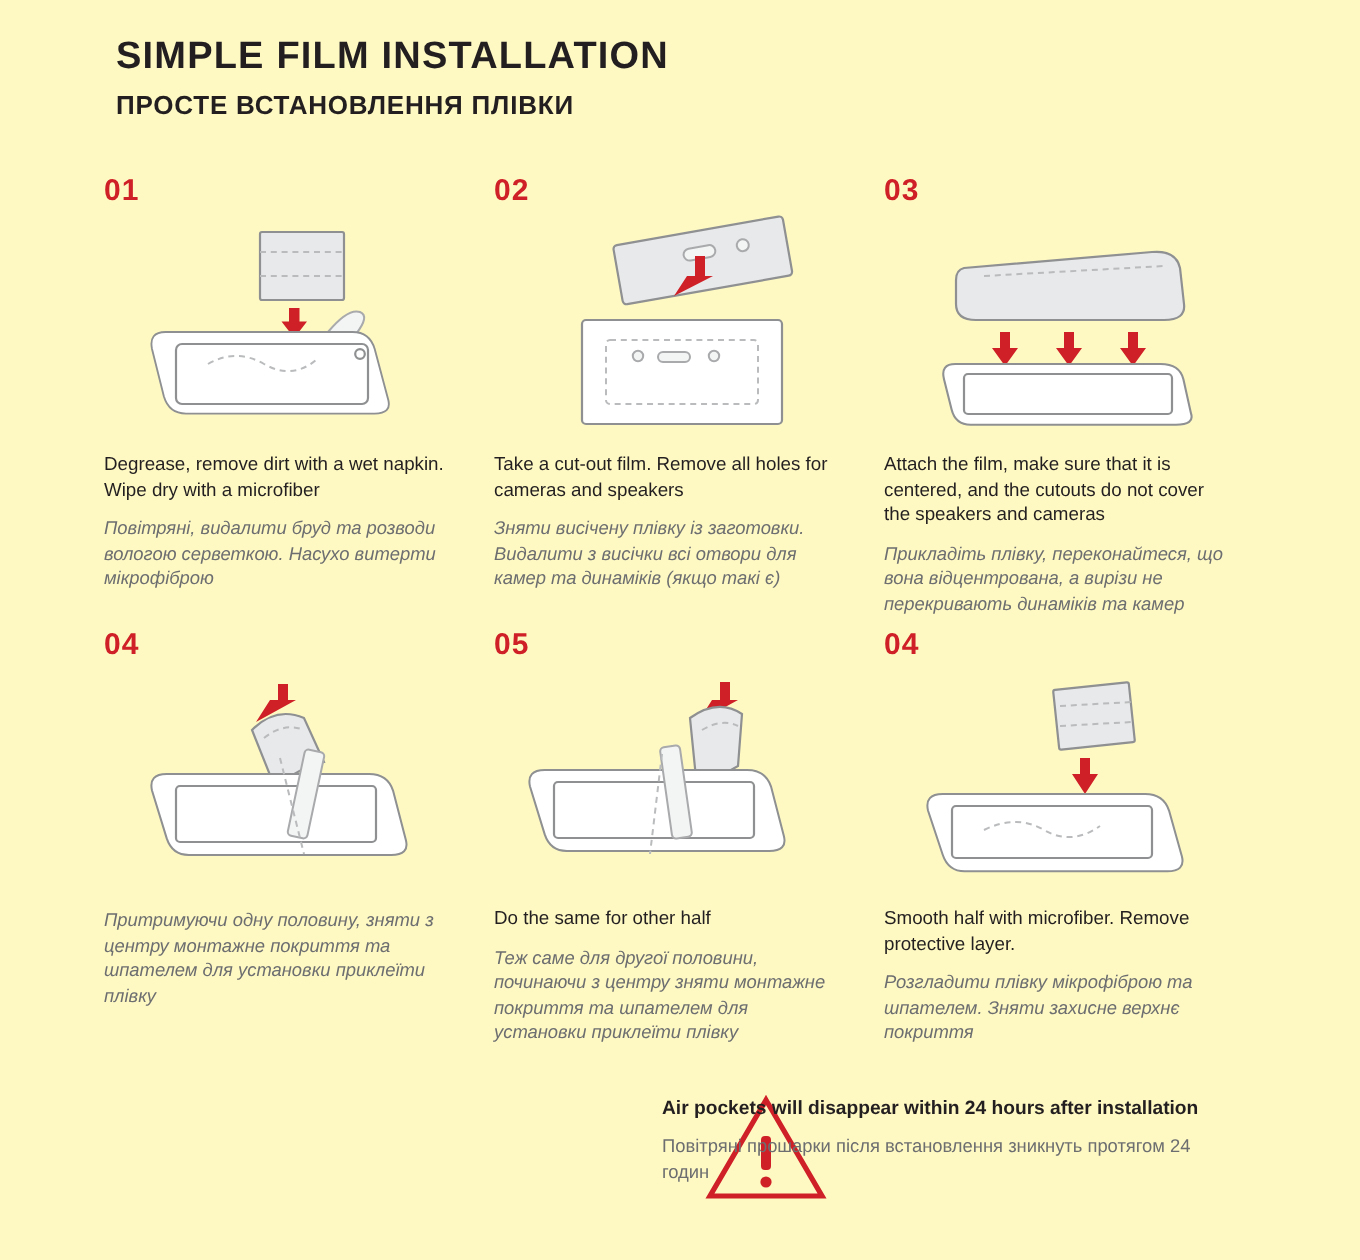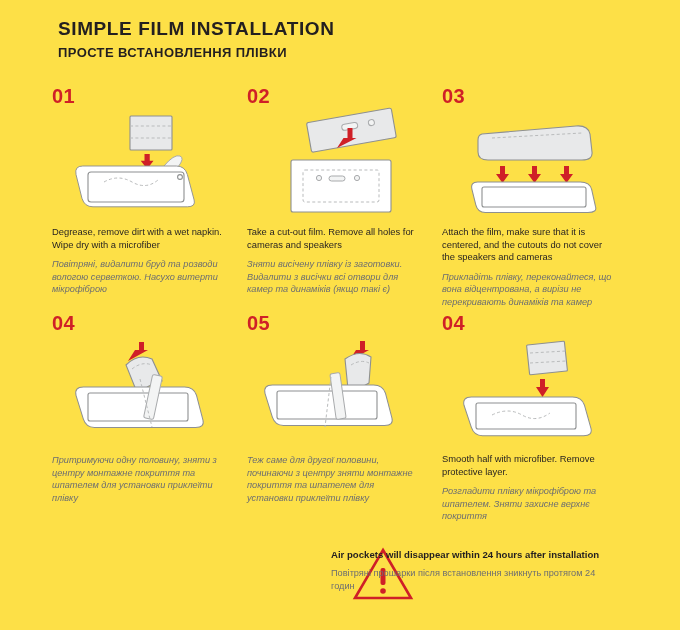--- a/index.html
+++ b/index.html
@@ -12,21 +12,21 @@
     height: 630px;
     font-family: "Liberation Sans", sans-serif;
     color: #231f20;
     position: relative;
     overflow: hidden;
   }
   .sheet {
     position: relative;
     width: 680px;
     height: 630px;
-    background: #fde047;
+    background: #fef9c3;
   }
 
   
   .header {
     position: absolute;
     left: 58px;
     top: 18px;
     width: 580px;
   }
   .title-en {
@@ -55,21 +55,21 @@
     display: grid;
     grid-template-columns: 190px 190px 190px;
     grid-template-rows: 227px 227px;
     column-gap: 5px;
   }
   .step {
     position: relative;
     width: 190px;
   }
   .step-num {
-    font-size: 20px;
+    font-size: 15px;
     font-weight: bold;
     color: #cf2027;
     letter-spacing: 0.5px;
     line-height: 20px;
     margin-bottom: 2px;
   }
   .art {
     position: relative;
     width: 186px;
     height: 112px;
@@ -246,20 +246,21 @@
 
           <g transform="translate(18,50)">
             <path class="fillwhite" d="M8 0 L118 0 Q128 0 131 9 L138 36 Q140 44 130 44 L20 44 Q11 44 8 35 L0 9 Q-2 0 8 0 Z" transform="scale(0.92)"></path>
             <rect class="ln" x="12" y="6" width="100" height="28" rx="2" fill="#f7f7f7"></rect>
           </g>
 
           <rect class="filllight" x="86" y="38" width="10" height="46" rx="2" transform="rotate(-8 91 61)"></rect>
           <path class="ln-d" d="M84 42 L78 92"></path>
         </svg>
       </div>
+      <div class="cap-en">Do the same for other half</div>
       <div class="cap-uk">Теж саме для другої половини, починаючи з центру зняти монтажне покриття та шпателем для установки приклеїти плівку</div>
     </div>
 
     <div class="step">
       <div class="step-num">04</div>
       <div class="art">
         <svg width="186" height="112" viewBox="0 0 186 112">
 
           <rect class="fillgrey" x="86" y="8" width="38" height="30" rx="1" transform="rotate(-6 105 23)"></rect>
           <path class="ln-d" d="M88 18 L124 16 M88 28 L124 26"></path>

